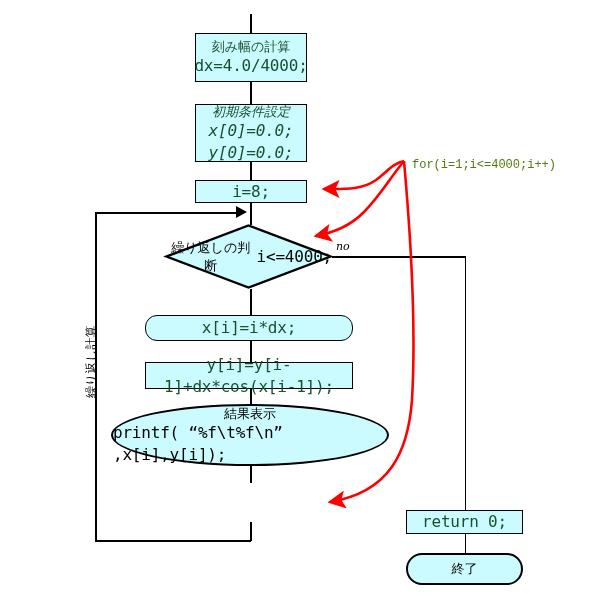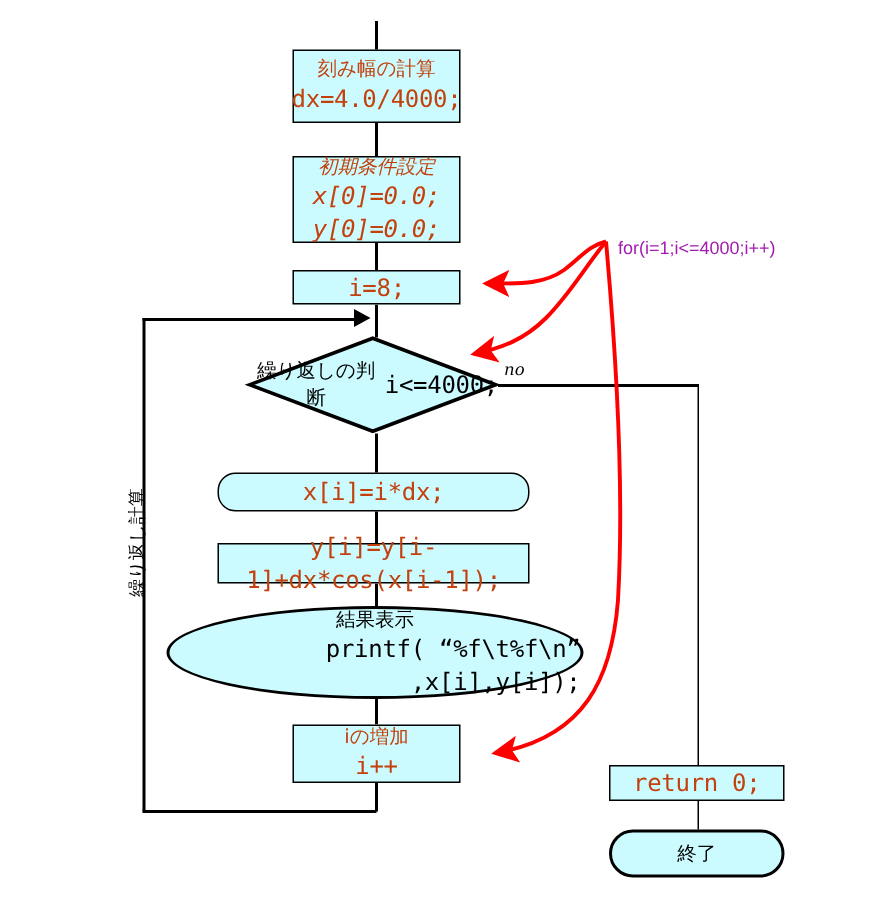--- a/index.html
+++ b/index.html
@@ -20,21 +20,21 @@
   .node {
     position: absolute;
     box-sizing: border-box;
     background: #ccfbff;
     border: 1.5px solid #000000;
     display: flex;
     flex-direction: column;
     align-items: center;
     justify-content: center;
     text-align: center;
-    color: #c2410c;
+    color: #14532d;
     line-height: 1.35;
   }
   .jp {
     font-family: "DejaVu Sans", "Liberation Sans", sans-serif;
     font-size: 13px;
   }
   .code {
     font-family: "DejaVu Sans Mono", "Liberation Mono", monospace;
     font-size: 16px;
     letter-spacing: -0.2px;
@@ -65,21 +65,21 @@
   .oval {
     position: absolute;
     box-sizing: border-box;
     background: #ccfbff;
     border: 2.5px solid #000000;
     border-radius: 50% / 50%;
     display: flex;
     flex-direction: column;
     align-items: center;
     justify-content: center;
-    text-align: right;
+    text-align: left;
     line-height: 1.35;
   }
   .terminal {
     position: absolute;
     box-sizing: border-box;
     background: #ccfbff;
     border: 2px solid #000000;
     border-radius: 22px;
     display: flex;
     align-items: center;
@@ -110,23 +110,23 @@
     position: absolute;
     font-family: "DejaVu Sans", "Liberation Sans", sans-serif;
     font-size: 12px;
     color: #000000;
     white-space: nowrap;
     transform: rotate(-90deg);
     transform-origin: left top;
   }
   .annotation {
     position: absolute;
-    font-family: Liberation Sans, sans-serif;
+    font-family: Liberation Mono, monospace;
     font-size: 12px;
-    color: #a21caf;
+    color: #4d7c0f;
     white-space: nowrap;
   }
   #redlayer, #blacklayer {
     position: absolute;
     top: 0; left: 0;
     width: 589px;
     height: 612px;
     pointer-events: none;
     overflow: visible;
   }
@@ -216,24 +216,20 @@
 
   <div class="node" style="left:145px; top:362px; width:208px; height:27px;">
     <span class="code">y[i]=y[i-1]+dx*cos(x[i-1]);</span>
   </div>
 
   <div class="oval" style="left:111px; top:404px; width:278px; height:62px;">
     <span class="jp">結果表示</span>
     <span class="code">printf( “%f\t%f\n” ,x[i],y[i]);</span>
   </div>
 
-  <div class="node" style="left:195px; top:483px; width:112px; height:39px;">
-    <span class="jp">iの増加</span>
-    <span class="code">i++</span>
-  </div>
 
   <div class="node" style="left:406px; top:510px; width:117px; height:24px;justify-content:center;">
     <span class="code">return 0;</span>
   </div>
 
   <div class="terminal" style="left:406px; top:553px; width:117px; height:32px;">
     <span class="jp">終了</span>
   </div>
 
   <div class="annotation" style="left:412px; top:158px;">for(i=1;i&lt;=4000;i++)</div>

